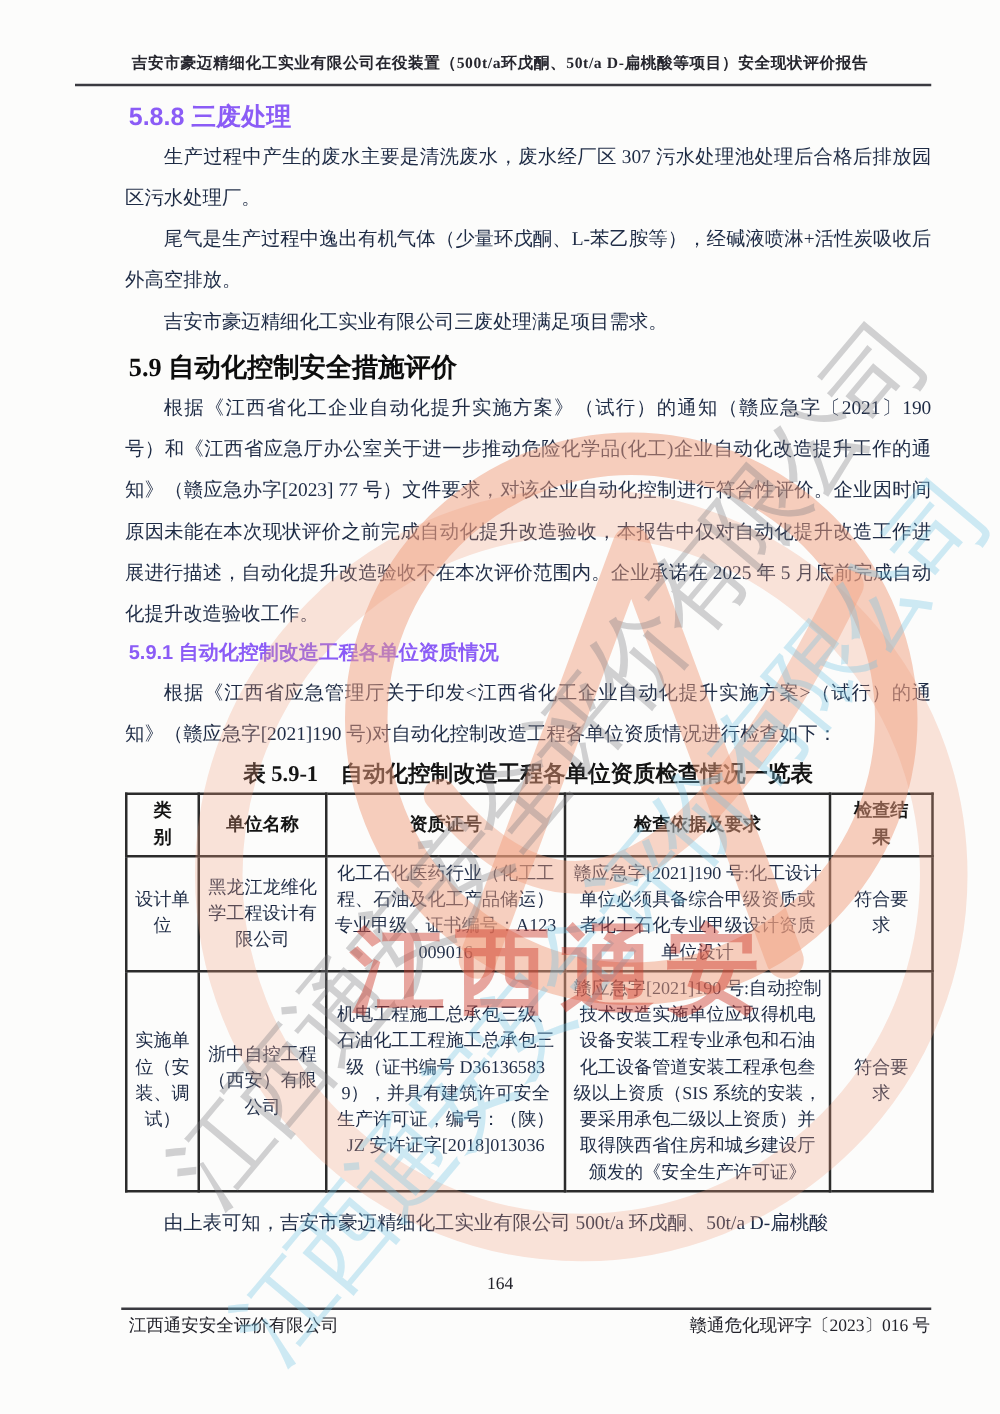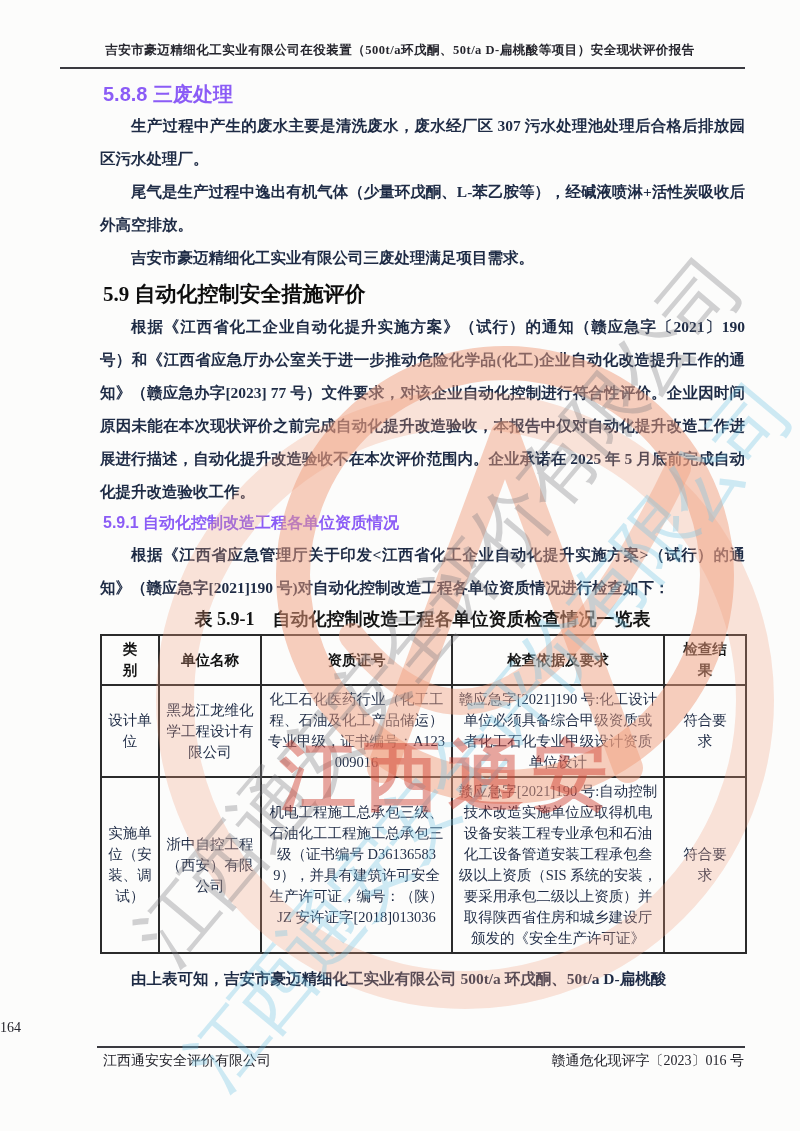--- a/index.html
+++ b/index.html
@@ -35,21 +35,20 @@
   .h1{font-size:20px;margin:10px 0 0 3px;line-height:30px;}
   .h2{font-size:21px;margin:4px 0 0 3px;line-height:32px;color:#0d0d0d;font-weight:bold;font-family:"Liberation Serif","DejaVu Serif",serif;}
   .h3{font-size:16px;margin:0 0 0 3px;line-height:30px;}
   
   .para{
     font-size:15.5px;
     line-height:33px;
     text-align:justify;
     text-indent:2em;
     margin:0;
-    font-weight:bold;
   }
   
   .tbl-title{
     margin-top:4px;
     text-align:center;
     font-weight:bold;
     font-size:18px;
     line-height:22px;
     color:#141414;
   }
@@ -71,21 +70,21 @@
   }
   table.qual th{font-weight:bold;color:#141414;padding:3px 14px;}
   th.c5,td.c5{padding:3px 13px !important;}
   tr.hdr{height:44px;}
   tr.r1{height:88px;}
   tr.r2{height:138px;}
   .closing{margin-top:8px;}
   
   .page-num{
     position:absolute;left:0;top:1020px;width:100%;
-    text-align:left;font-size:14px;color:#23232b;z-index:2;
+    text-align:center;font-size:14px;color:#23232b;z-index:2;
   }
   .footer-rule{
     position:absolute;left:97px;top:1046px;width:648px;
     border-top:2px solid #3a3a40;z-index:2;
   }
   .footer-left{
     position:absolute;left:103px;top:1052px;
     font-size:14px;color:#23232b;z-index:2;
   }
   .footer-right{

